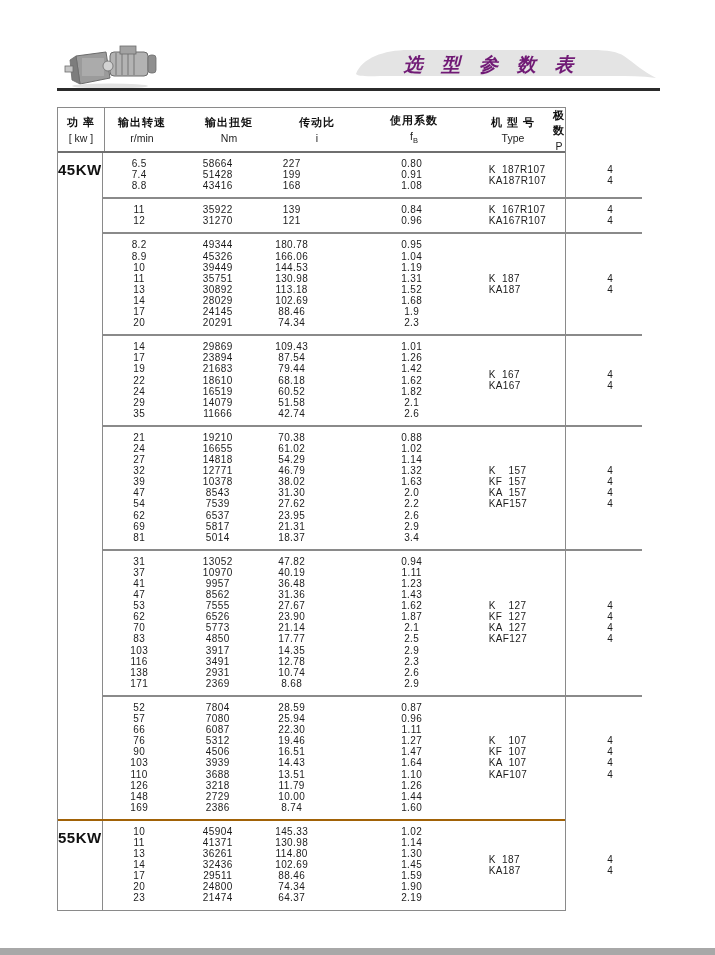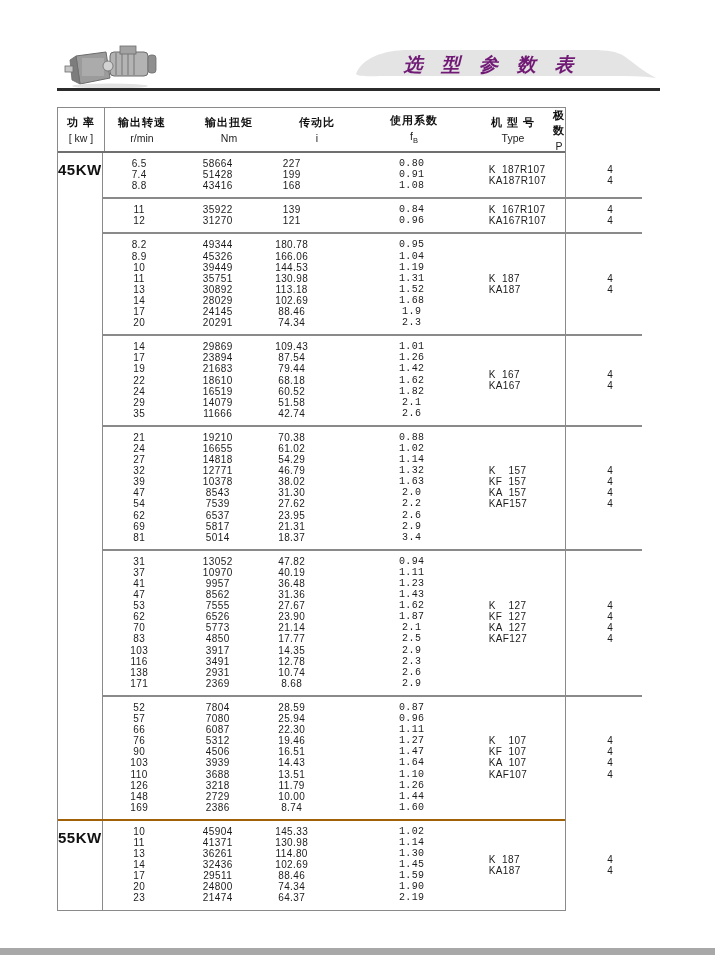--- a/index.html
+++ b/index.html
@@ -36,21 +36,21 @@
   .power-col { width:85px; border-right:1px solid #8a8a8a; }
   .power-label { margin-top:8px; text-align:center; font-size:15px; font-weight:bold;
                  letter-spacing:0.5px; color:#101010; }
   .groups { flex:1; }
   .group { display:flex; padding:5px 0 6px 0; line-height:11.1px; letter-spacing:0.4px; }
   .group + .group { border-top:2px solid #8a8a8a; }
   .gcol { text-align:center; }
   .col-speed { width:73px; }
   .col-torque { width:84px; }
   .col-ratio { width:64px; }
-  .col-fb { width:68px; margin-left:54px;font-family:Liberation Mono, monospace; }
+  .col-fb { width:68px; margin-left:54px; }
   .types { flex:1; margin-left:19px; display:flex; flex-direction:column; justify-content:center;padding-left:24px; }
   .type-line { display:flex; }
   .tname { width:90px; text-align:left; white-space:pre; }
   .pval { width:63px; text-align:center; }
 
   
   .bottom-bar { position:absolute; left:0; bottom:0; width:715px; height:7px; background:#a8a8a8; }
 </style>
 </head>
 <body>

